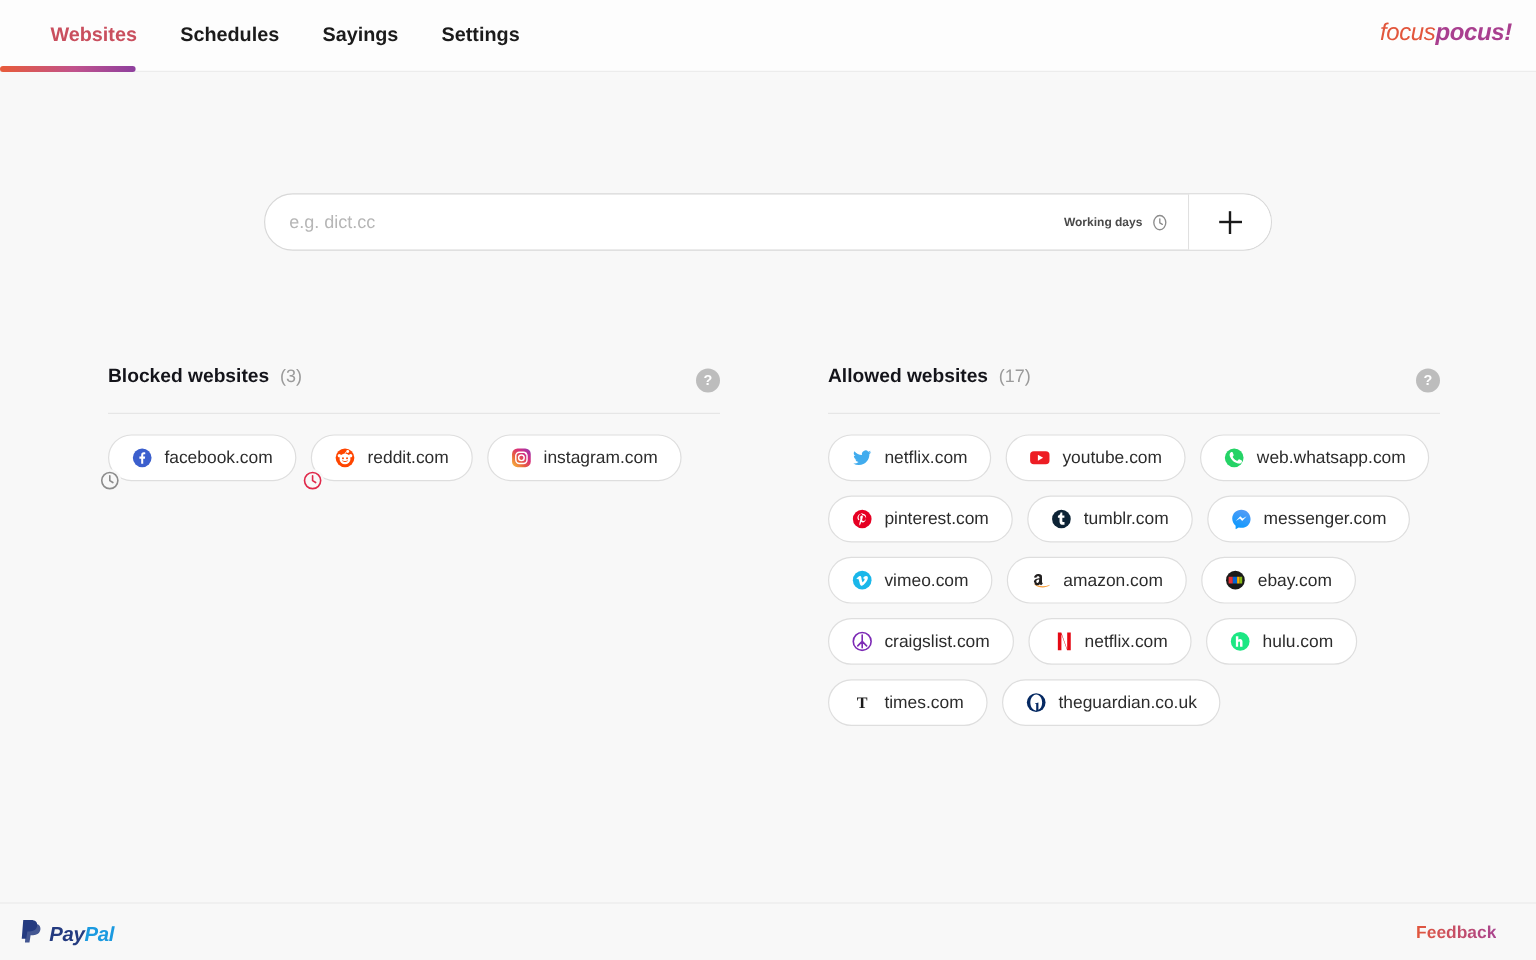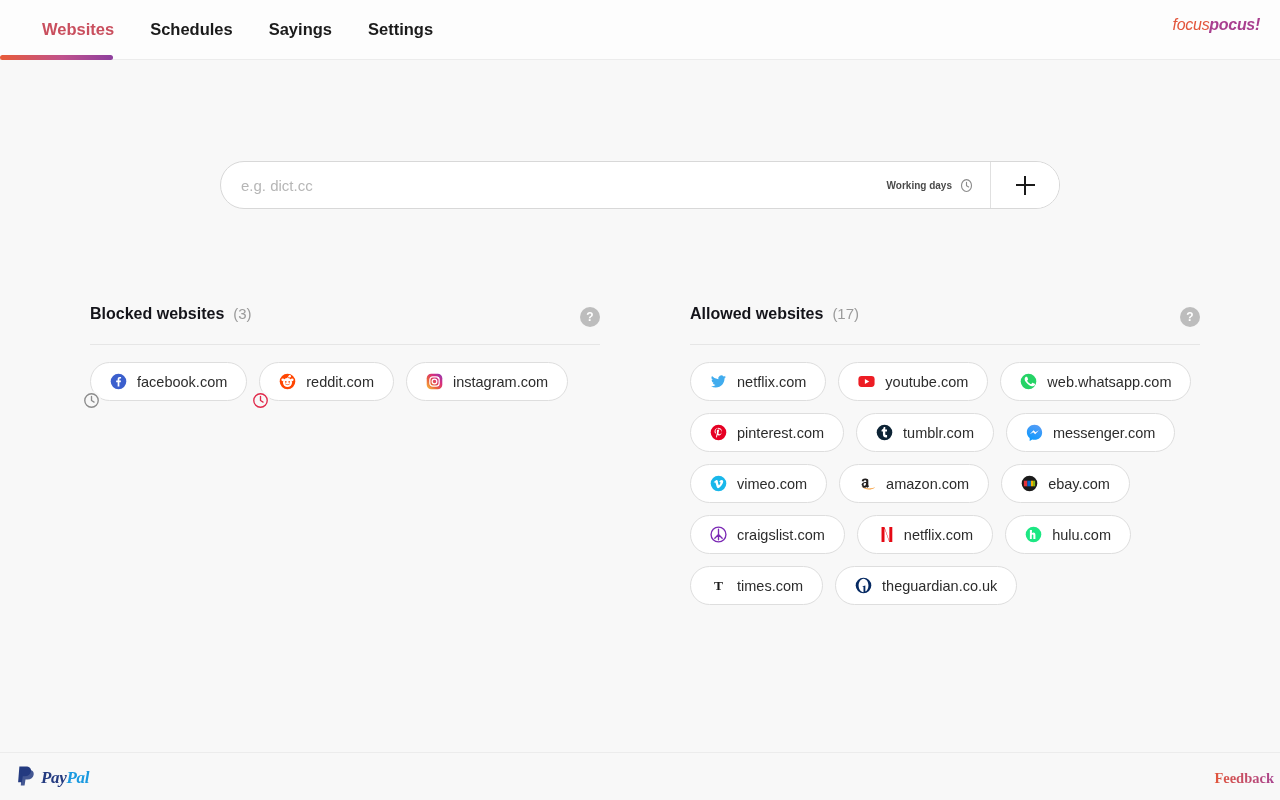--- a/index.html
+++ b/index.html
@@ -35,21 +35,21 @@
   .nav-item.active { color: #c94f5e; }
   .nav-underline {
     position: absolute;
     left: 0; top: 55px;
     width: 113px; height: 5px;
     border-radius: 3px;
     background: linear-gradient(90deg, #e85b39 0%, #c0528c 55%, #8e3f9e 100%);
   }
   .logo {
     position: absolute; right: 20px; top: 16px;
-    font-size: 16px;
+    font-size: 20px;
     font-style: italic;
     letter-spacing: -0.3px;
     white-space: nowrap;
   }
   .logo .a { color: #e2563c; font-weight: normal; }
   .logo .b { color: #a93f8f; font-weight: bold; }
 
   
   .searchwrap {
     position: absolute; left: 220px; top: 161px;
@@ -143,31 +143,30 @@
     background: #f8f8f8;
     display: flex; align-items: center; justify-content: center;
   }
 
   
   .footer {
     position: absolute; left: 0; bottom: 0;
     width: 1280px; height: 48px;
     border-top: 1px solid #ececec;
     background: #f8f8f8;
-    font-family: Liberation Serif, serif;
   }
   .paypal {
     position: absolute; left: 16px; top: 12px;
     display: flex; align-items: center; gap: 6px;
   }
   .pp-word { font-size: 17px; font-weight: bold; font-style: italic; letter-spacing: -0.3px; }
   .pp-word .p1 { color: #243b80; }
   .pp-word .p2 { color: #1b9ae0; }
   .feedback {
-    position: absolute; right: 6px; top: 17px;
+    position: absolute; right: 33px; top: 17px;
     font-size: 14.5px; font-weight: bold;
     background: linear-gradient(90deg, #e2573c 0%, #a9448f 100%);
     -webkit-background-clip: text; background-clip: text;
     -webkit-text-fill-color: transparent; color: transparent;
     cursor: pointer;
   }
 </style>
 </head>
 <body>
 

